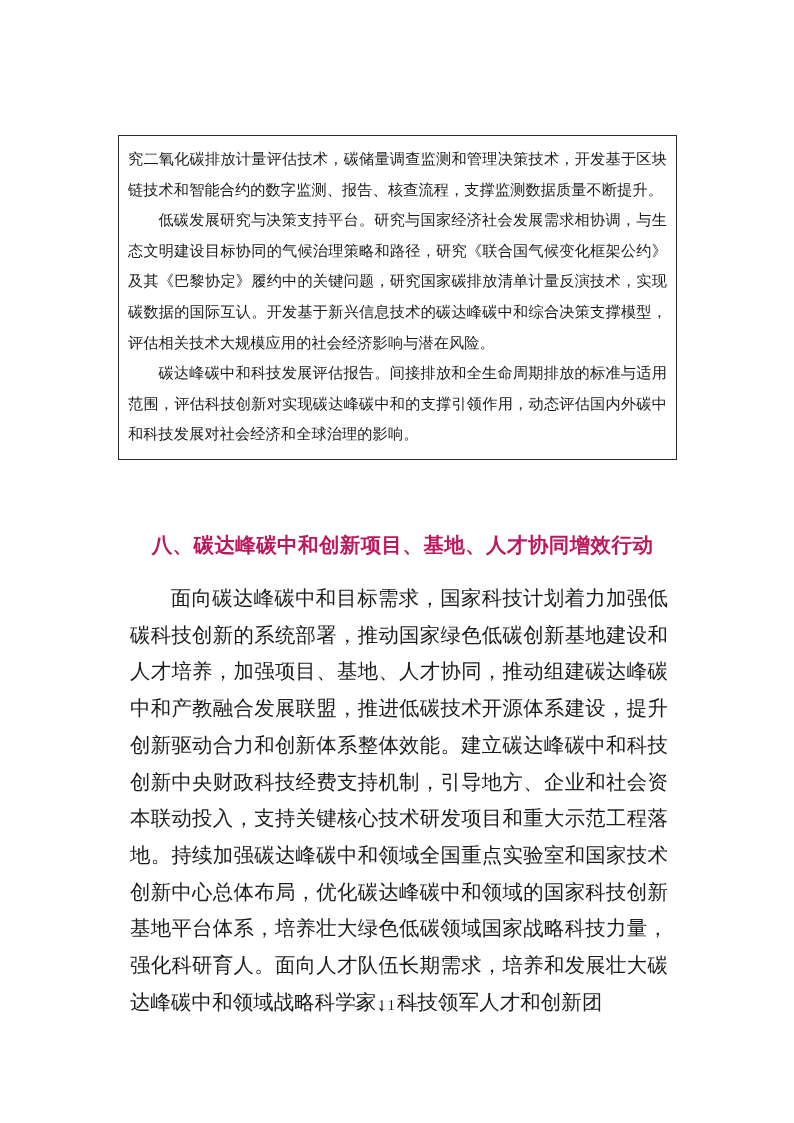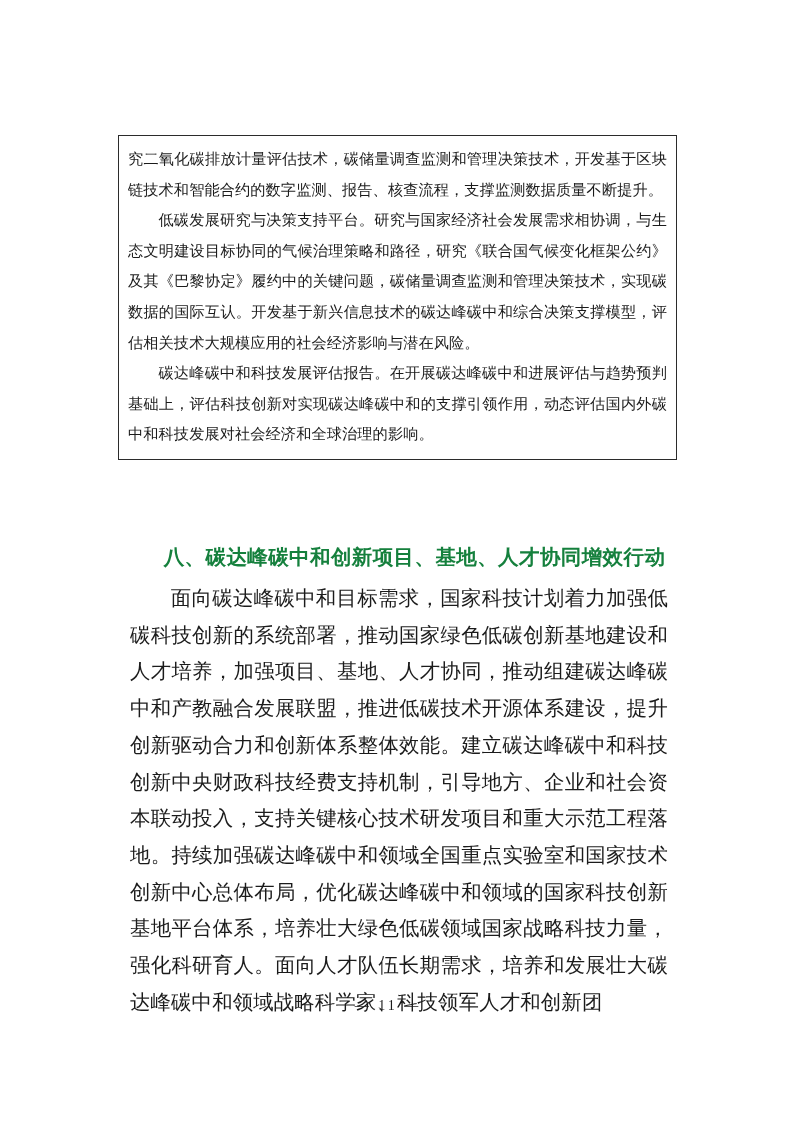--- a/index.html
+++ b/index.html
@@ -48,27 +48,27 @@
   .box-block p.no-indent {
     text-indent: 0;
   }
 
   
   .section-heading {
     position: absolute;
     left: 118px;
     top: 524px;
     width: 559px;
-    margin: 16px;
+    margin: 4px;
     font-family: "DejaVu Sans", "Liberation Sans", sans-serif;
     font-weight: 700;
     font-size: 20.5px;
     line-height: 34px;
     letter-spacing: 0.4px;
-    color: #15803d;
+    color: #be185d;
     text-indent: 1.45em;
   }
 
   
   .body-block {
     position: absolute;
     left: 118px;
     top: 568px;
     width: 562px;
   }
@@ -97,22 +97,22 @@
     color: #1b1b1b;
   }
 </style>
 </head>
 <body>
 
 <div id="page">
 
   <div class="box-block">
     <p class="no-indent">究二氧化碳排放计量评估技术，碳储量调查监测和管理决策技术，开发基于区块链技术和智能合约的数字监测、报告、核查流程，支撑监测数据质量不断提升。</p>
-    <p>低碳发展研究与决策支持平台。研究与国家经济社会发展需求相协调，与生态文明建设目标协同的气候治理策略和路径，研究《联合国气候变化框架公约》及其《巴黎协定》履约中的关键问题，碳储量调查监测和管理决策技术，实现碳数据的国际互认。开发基于新兴信息技术的碳达峰碳中和综合决策支撑模型，评估相关技术大规模应用的社会经济影响与潜在风险。</p>
-    <p>碳达峰碳中和科技发展评估报告。在开展碳达峰碳中和进展评估与趋势预判基础上，评估科技创新对实现碳达峰碳中和的支撑引领作用，动态评估国内外碳中和科技发展对社会经济和全球治理的影响。</p>
+    <p>低碳发展研究与决策支持平台。研究与国家经济社会发展需求相协调，与生态文明建设目标协同的气候治理策略和路径，研究《联合国气候变化框架公约》及其《巴黎协定》履约中的关键问题，研究国家碳排放清单计量反演技术，实现碳数据的国际互认。开发基于新兴信息技术的碳达峰碳中和综合决策支撑模型，评估相关技术大规模应用的社会经济影响与潜在风险。</p>
+    <p>碳达峰碳中和科技发展评估报告。间接排放和全生命周期排放的标准与适用范围，评估科技创新对实现碳达峰碳中和的支撑引领作用，动态评估国内外碳中和科技发展对社会经济和全球治理的影响。</p>
   </div>
 
   <h2 class="section-heading">八、碳达峰碳中和创新项目、基地、人才协同增效行动</h2>
 
   <div class="body-block">
     <p>面向碳达峰碳中和目标需求，国家科技计划着力加强低碳科技创新的系统部署，推动国家绿色低碳创新基地建设和人才培养，加强项目、基地、人才协同，推动组建碳达峰碳中和产教融合发展联盟，推进低碳技术开源体系建设，提升创新驱动合力和创新体系整体效能。建立碳达峰碳中和科技创新中央财政科技经费支持机制，引导地方、企业和社会资本联动投入，支持关键核心技术研发项目和重大示范工程落地。持续加强碳达峰碳中和领域全国重点实验室和国家技术创新中心总体布局，优化碳达峰碳中和领域的国家科技创新基地平台体系，培养壮大绿色低碳领域国家战略科技力量，强化科研育人。面向人才队伍长期需求，培养和发展壮大碳达峰碳中和领域战略科学家、科技领军人才和创新团</p>
   </div>
 
   <div class="page-number">— 11 —</div>
 

